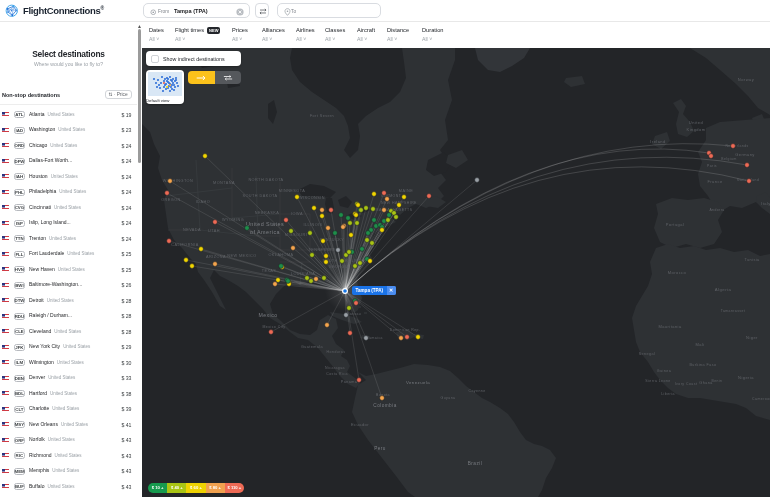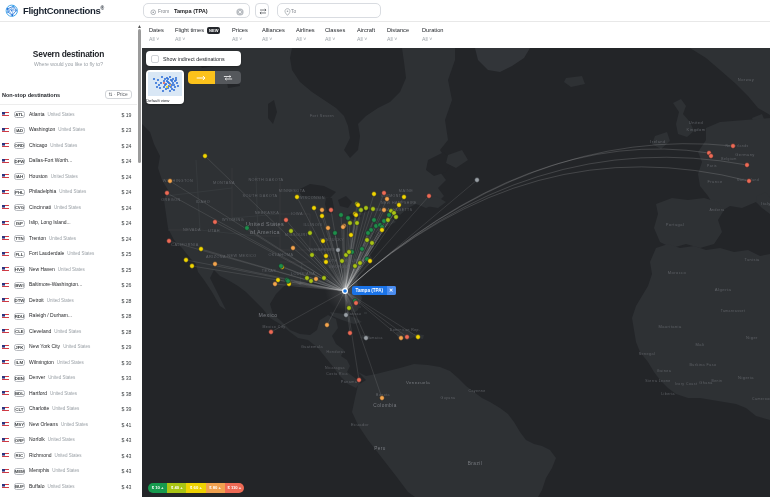--- a/index.html
+++ b/index.html
@@ -429,21 +429,21 @@
 <div class="inp" style="left:277px;width:104px">
  <svg style="position:absolute;left:6px;top:3.5px" width="7" height="8" viewBox="0 0 10 12">
         <path d="M5,1 C7.2,1 8.8,2.6 8.8,4.8 C8.8,7.5 5,11 5,11 C5,11 1.2,7.5 1.2,4.8 C1.2,2.6 2.8,1 5,1 Z" fill="none" stroke="#9aa0a6" stroke-width="1.1"></path>
         <circle cx="5" cy="4.8" r="1.2" fill="#9aa0a6"></circle>
       </svg>
  <span style="position:absolute;left:13px;top:5.2px">To</span>
 </div>
 </div>
 
 <div class="side">
-<div class="seldest">Severn destination</div>
+<div class="seldest">Select destinations</div>
 <div class="sub">Where would you like to fly to?</div>
 <div class="nsd">Non-stop destinations</div>
 <div class="pricebtn">⇅ · Price</div>
 <div class="divline"></div>
 <div class="row" style="top:84px">
 <span class="flag"></span>
 <span class="code">ATL</span>
 <span class="citywrap"><span class="city">Atlanta</span><span class="country">United States</span></span>
 <span class="price">$ 19</span>
 </div>

